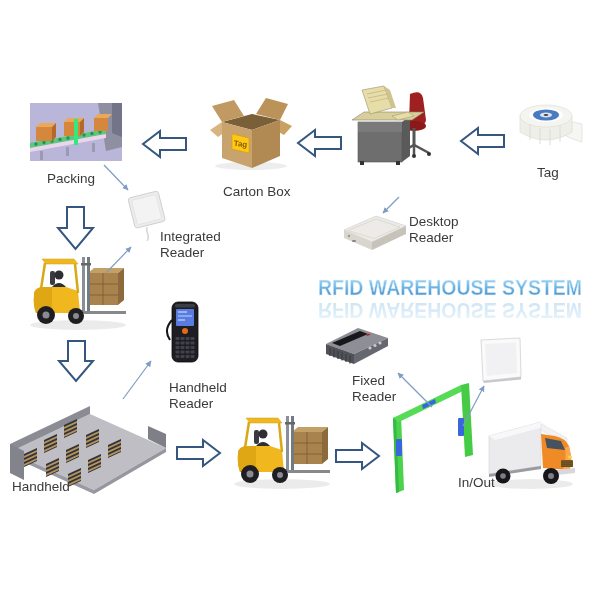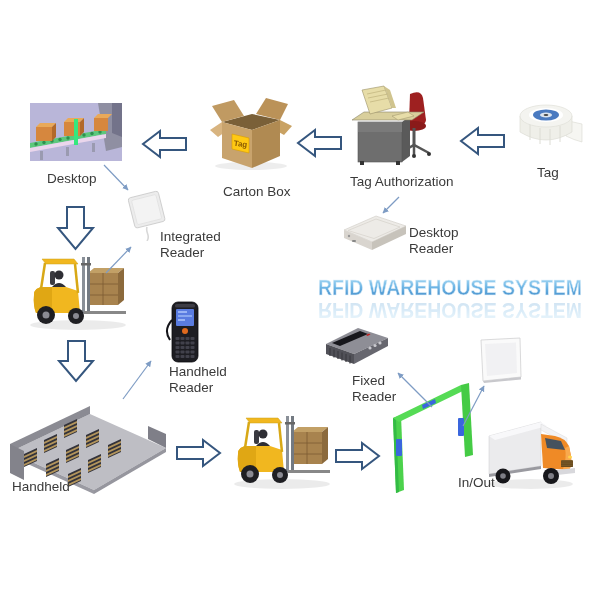--- a/index.html
+++ b/index.html
@@ -326,24 +326,23 @@
     <g stroke="#7e9cc4" stroke-width="1.2" fill="none">
       <line x1="104" y1="165" x2="128" y2="190" marker-end="url(#ah)"></line>
       <line x1="106" y1="273" x2="131" y2="247" marker-end="url(#ah)"></line>
       <line x1="399" y1="197" x2="383" y2="213" marker-end="url(#ah)"></line>
       <line x1="123" y1="399" x2="151" y2="361" marker-end="url(#ah)"></line>
       <line x1="432" y1="407" x2="398" y2="373" marker-end="url(#ah)"></line>
       <line x1="463" y1="426" x2="484" y2="386" marker-end="url(#ah)"></line>
     </g>
   </svg>
 
-  <div class="lbl" style="left:47px;top:171px">Desktop</div>
+  <div class="lbl" style="left:47px;top:171px">Packing</div>
   <div class="lbl" style="left:223px;top:184px">Carton Box</div>
-  <div class="lbl" style="left:350px;top:174px">Tag Authorization</div>
   <div class="lbl" style="left:537px;top:165px">Tag</div>
-  <div class="lbl" style="left:409px;top:225px;width:62px">Desktop Reader</div>
+  <div class="lbl" style="left:409px;top:214px;width:62px">Desktop Reader</div>
   <div class="lbl" style="left:160px;top:229px;width:78px">Integrated Reader</div>
-  <div class="lbl" style="left:169px;top:364px;width:72px">Handheld Reader</div>
+  <div class="lbl" style="left:169px;top:380px;width:72px">Handheld Reader</div>
   <div class="lbl" style="left:12px;top:479px">Handheld</div>
   <div class="lbl" style="left:352px;top:373px;width:52px">Fixed Reader</div>
   <div class="lbl" style="left:458px;top:475px">In/Out</div>
 
 </div>
 
 </body></html>

